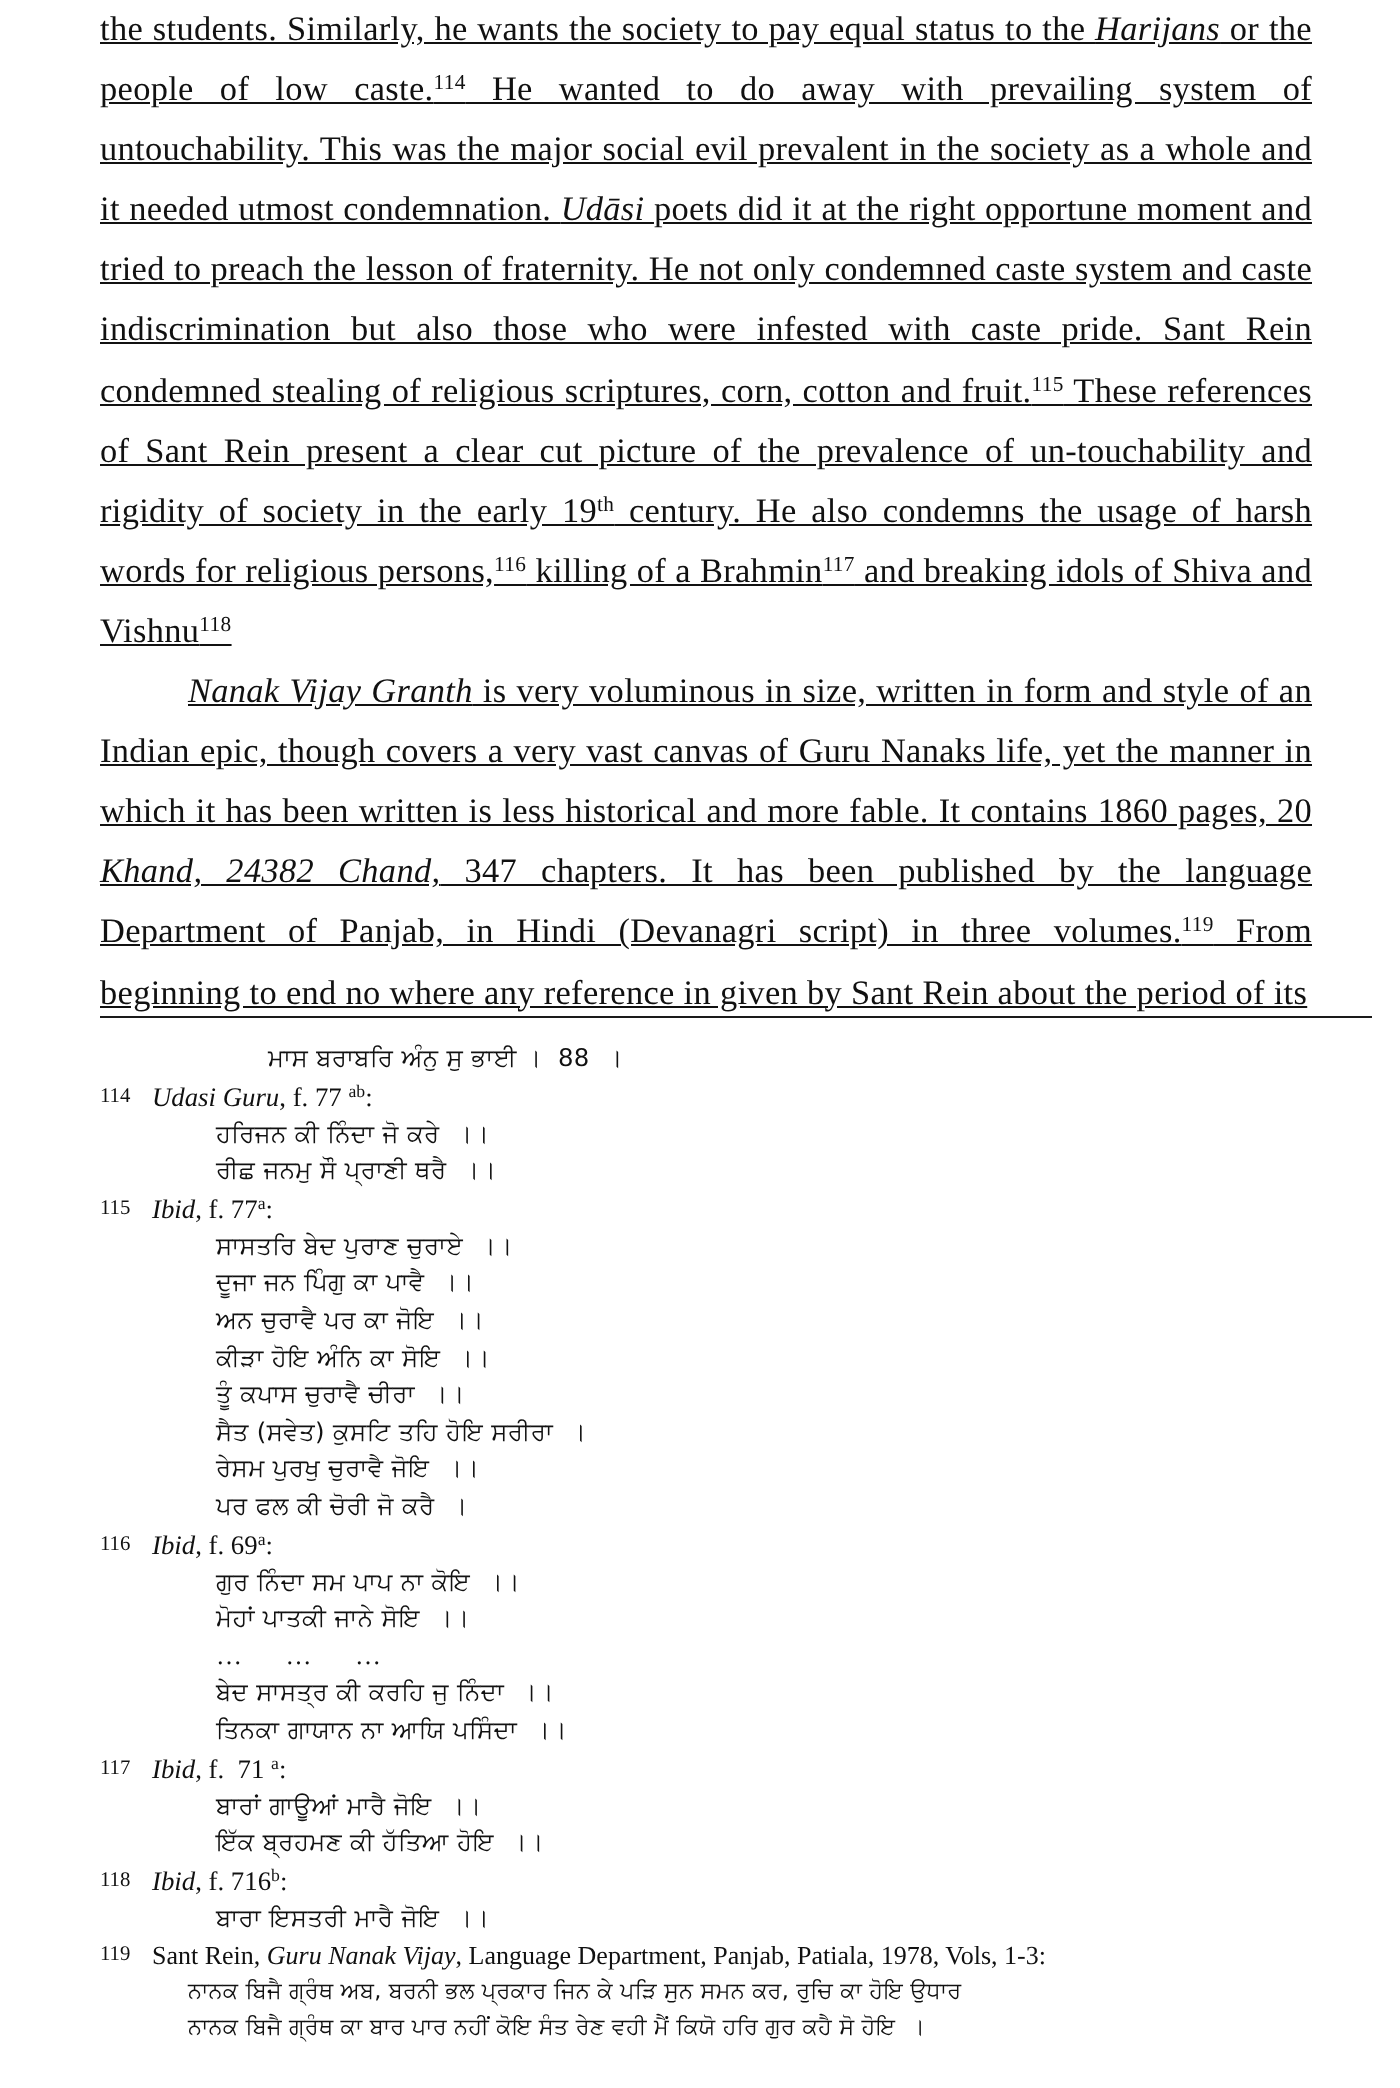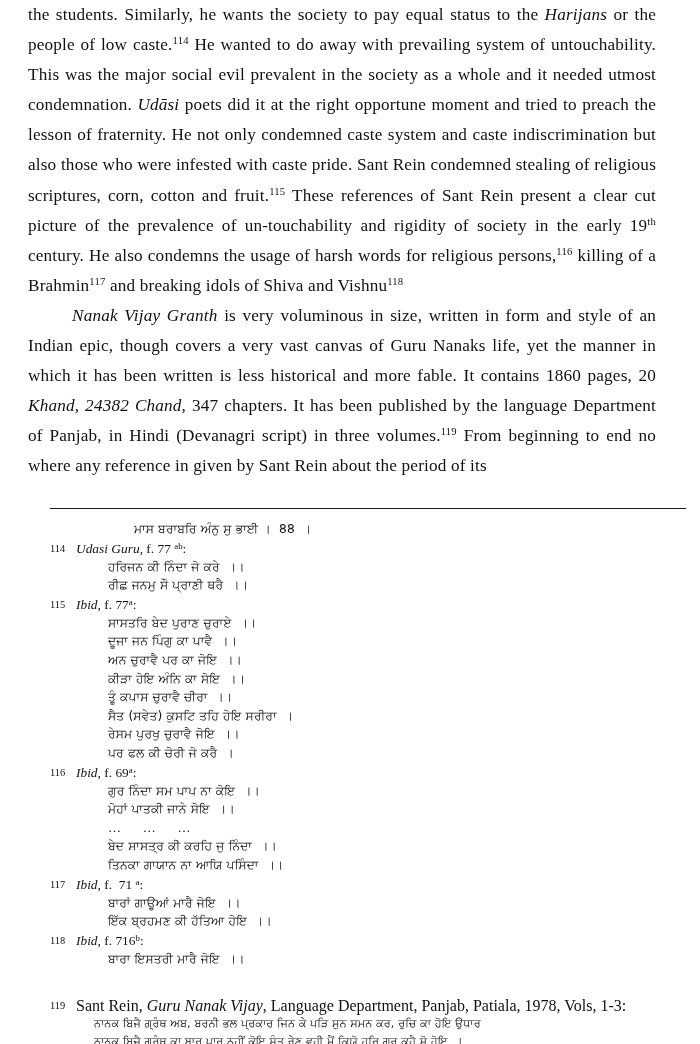--- a/index.html
+++ b/index.html
@@ -14,21 +14,22 @@
     font-family: "Liberation Serif", "DejaVu Serif", serif;
     color: #111111;
     overflow: hidden;
   }
 
   .page {
     position: relative;
     width: 700px;
     height: 824px;
     box-sizing: border-box;
-    padding: 0 44px 0 28px;
+    padding: 0 44px 0 50px;
+    text-decoration: underline;
   }
 
   
   .body-text {
     padding-top: 0px;
   }
   .body-text p {
     margin: 0;
     font-size: 17.2px;
     line-height: 30.1px;
@@ -62,21 +63,21 @@
   
   .footnotes {
     position: absolute;
     left: 50px;
     top: 520px;
     width: 640px;
     font-size: 12.6px;
   }
   .fn-row {
     display: flex;
-    align-items: flex-end;
+    align-items: center;
   }
   .fn-num {
     width: 26px;
     flex: 0 0 26px;
     font-size: 10.4px;
     line-height: 18px;
     padding-top: 1px;
     text-align: left;
     font-family: "Liberation Serif", serif;
   }
@@ -97,24 +98,23 @@
     padding-left: 58px;
     white-space: pre;
     letter-spacing: 0.2px;
   }
   .gur.ellipsis {
     letter-spacing: 3px;
     font-family: "Liberation Serif", serif;
     font-size: 13px;
   }
   .fn-cite {
-    font-size: 16px;
+    font-size: 13px;
     line-height: 19px;
     white-space: nowrap;
-    margin-top: 28px;
   }
   .gur.wide {
     font-size: 11.2px;
     letter-spacing: 0.1px;
     line-height: 18px;
   }
 
   
   .page-number {
     position: absolute;

